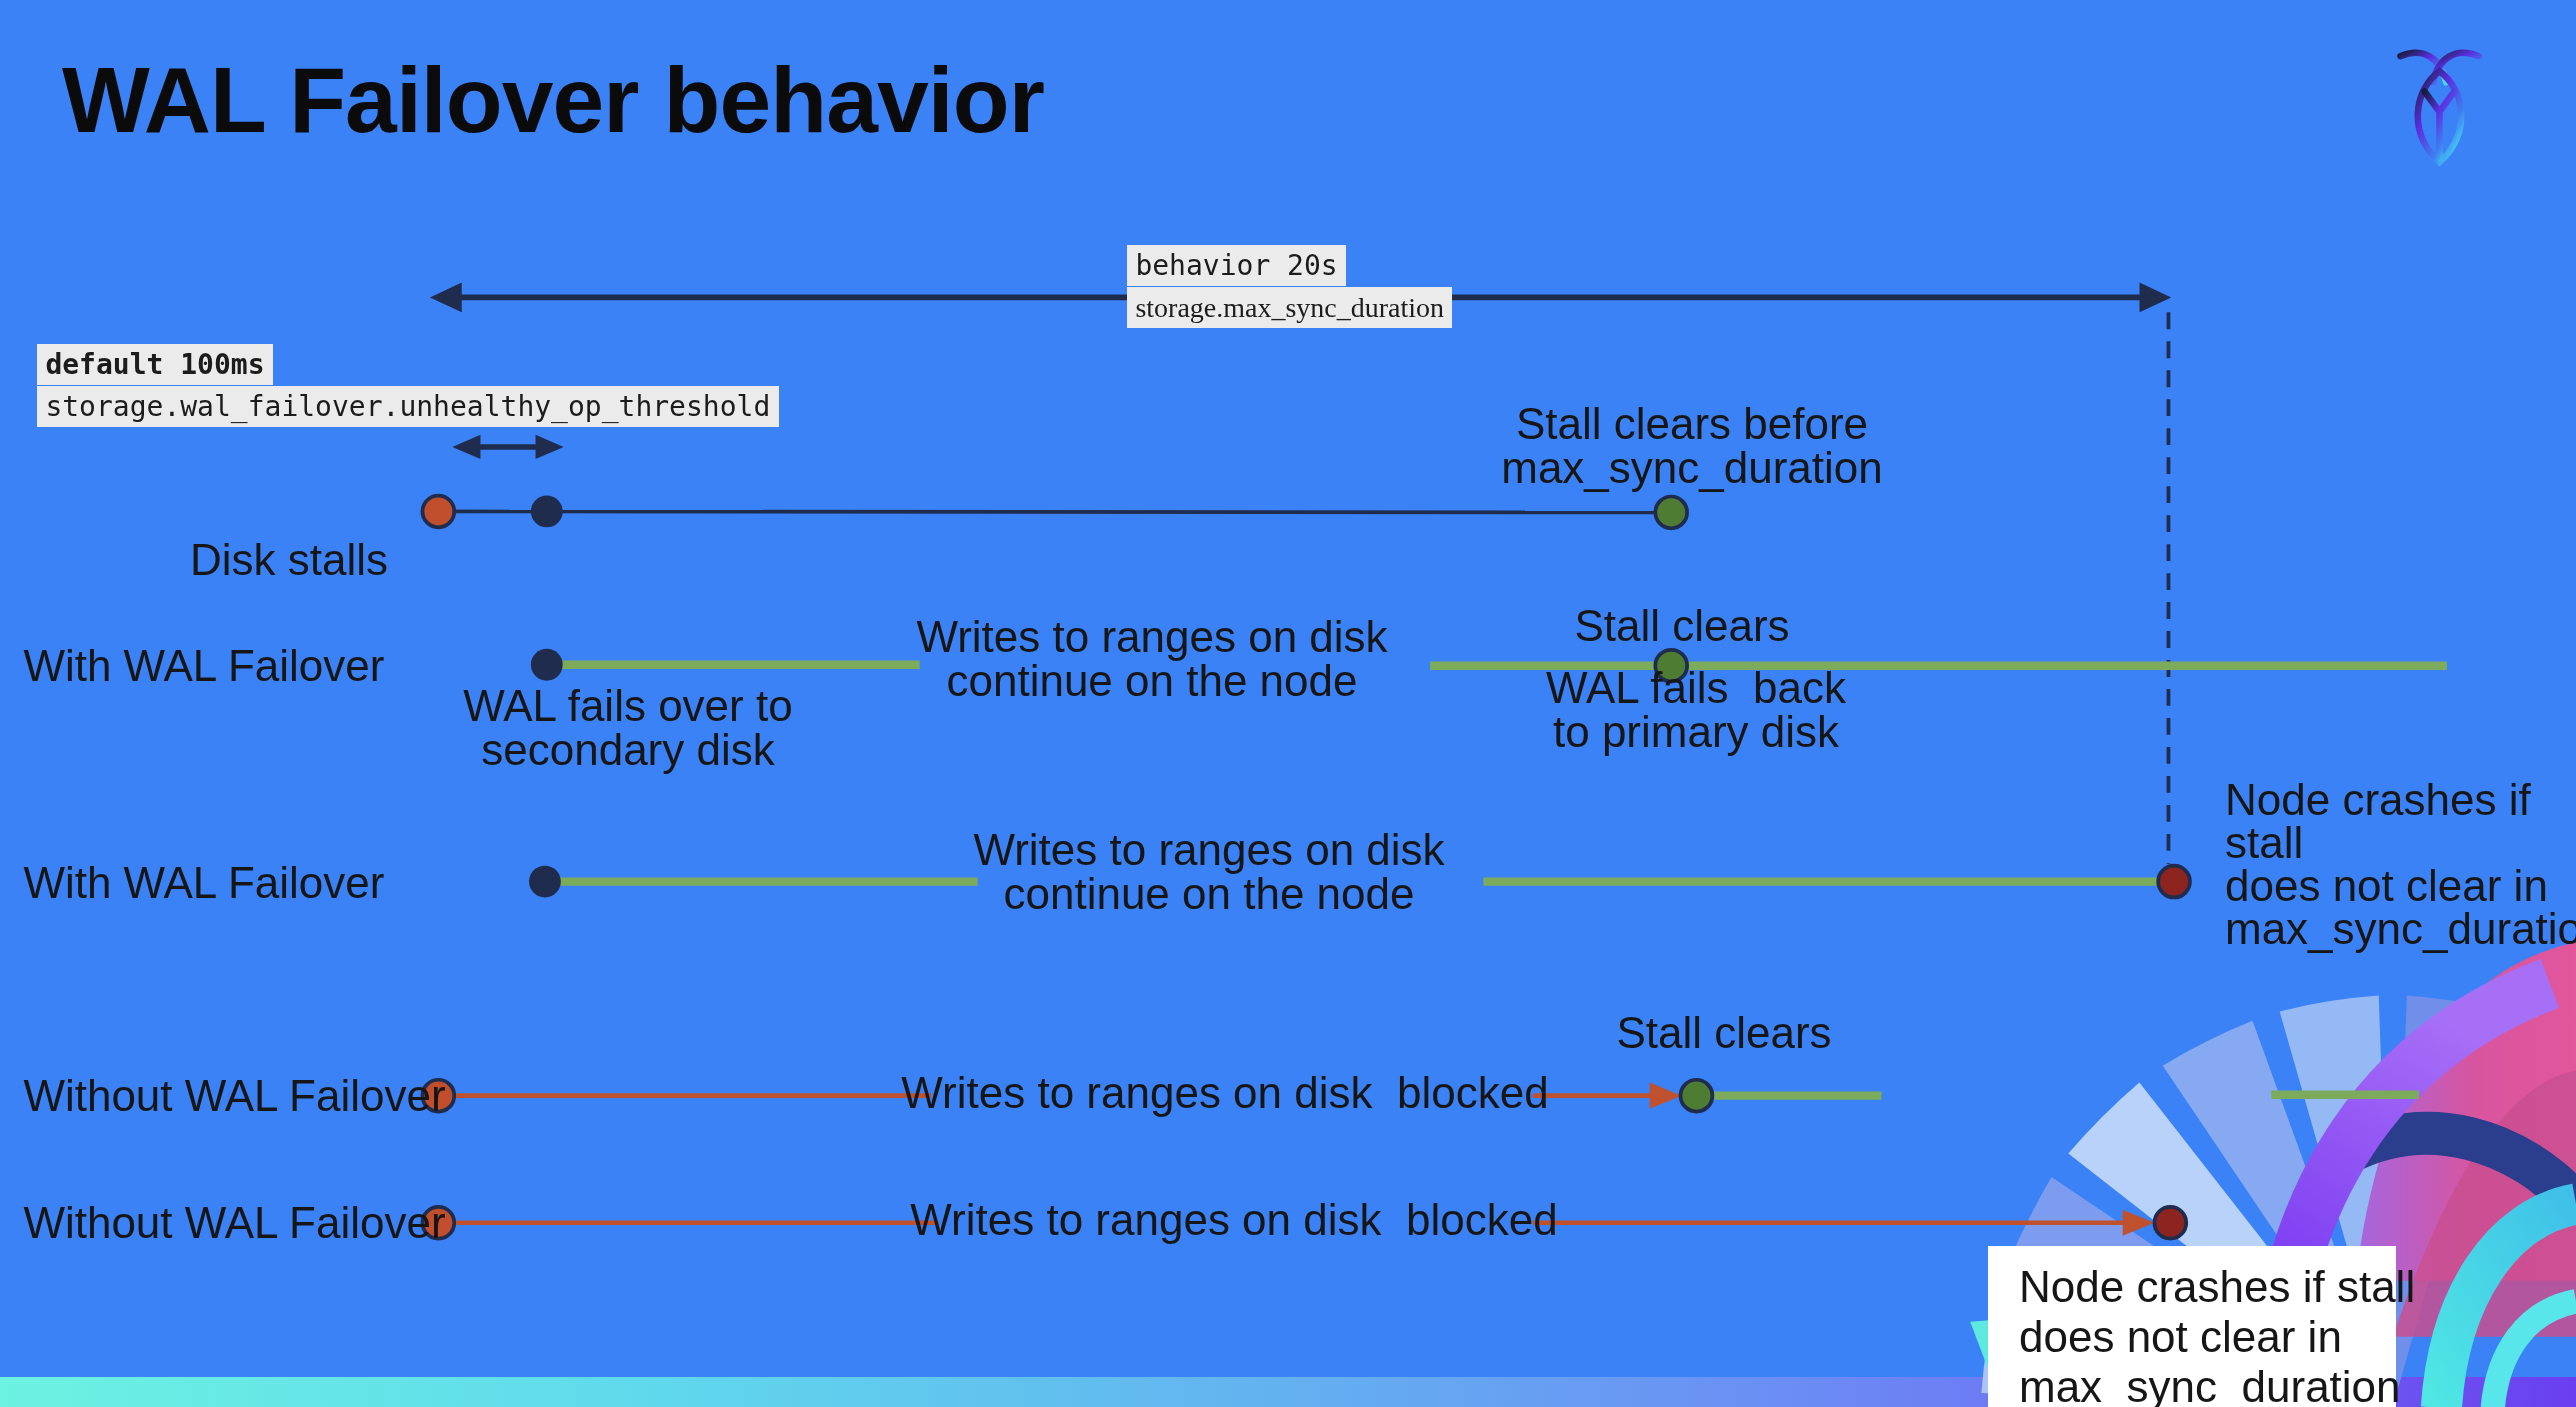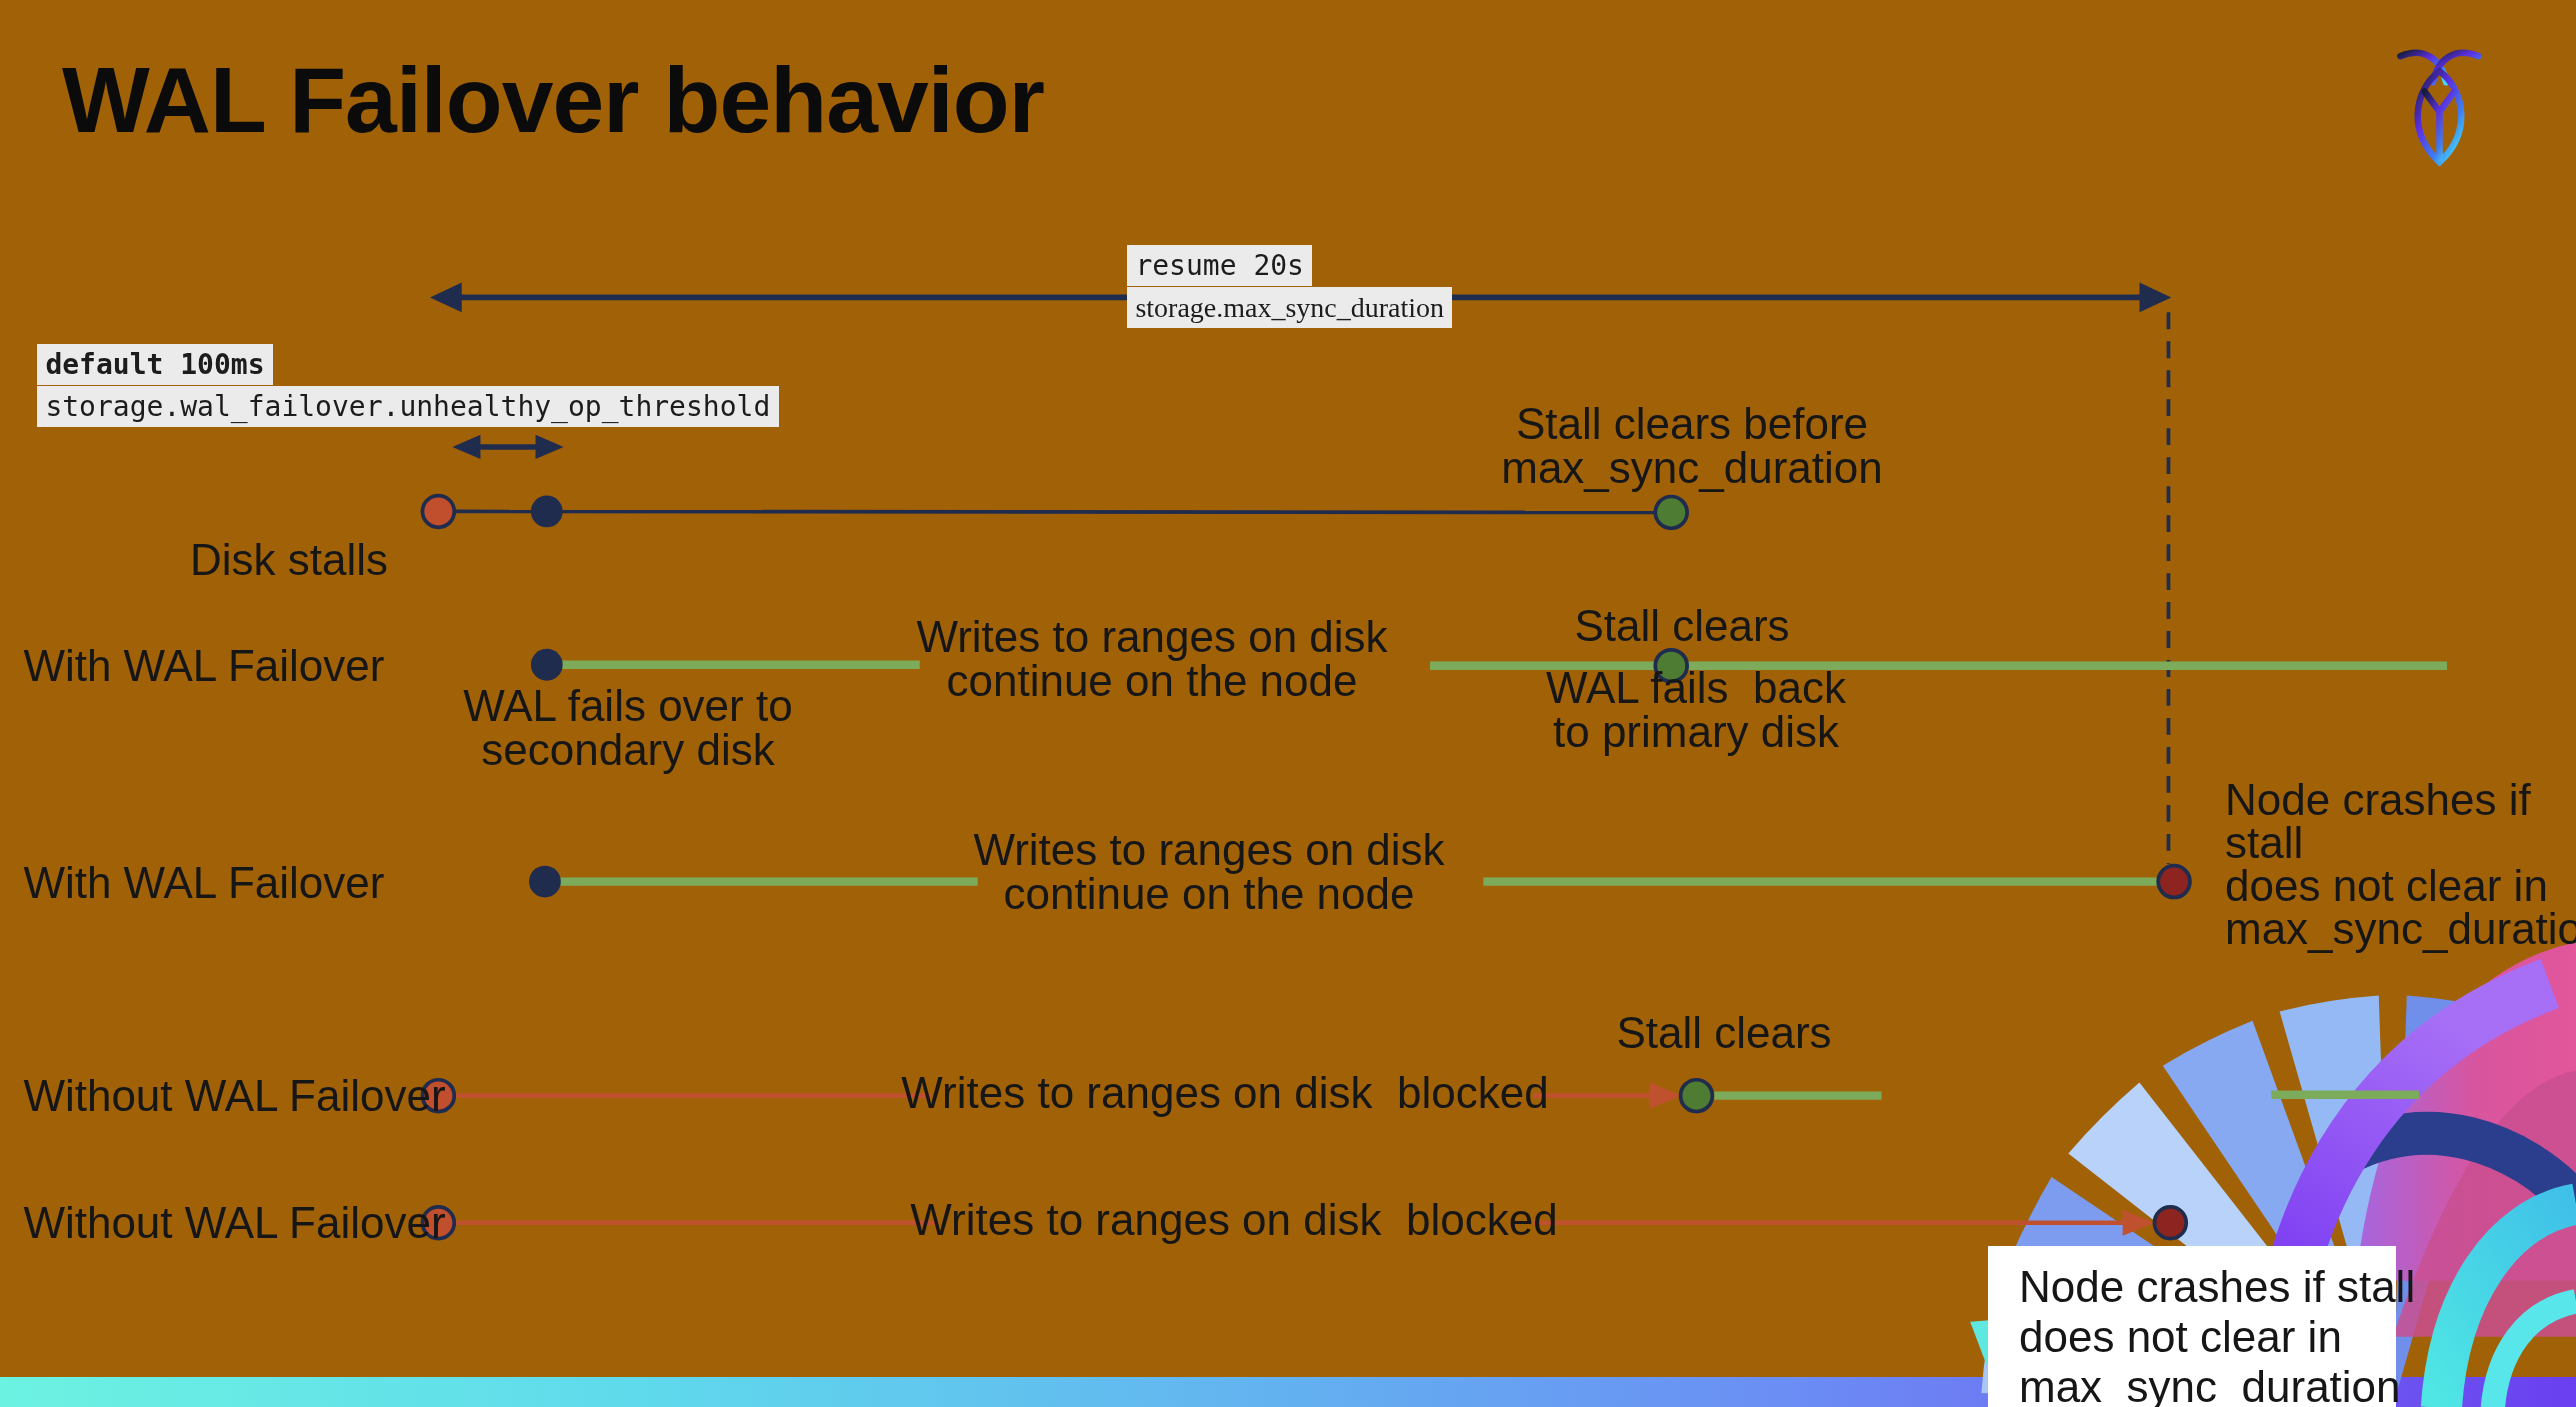--- a/index.html
+++ b/index.html
@@ -1,16 +1,16 @@
 <!DOCTYPE html>
 <html style="font-size:15px"><head>
 <meta charset="utf-8">
 <style>
   html,body{margin:0;padding:0;background:#fff;}
-  .slide{position:relative;width:2576px;height:1408px;background:#a16207;overflow:hidden;
+  .slide{position:relative;width:2576px;height:1408px;background:#3b82f6;overflow:hidden;
          font-family:"Liberation Sans","DejaVu Sans",sans-serif;color:#161616;}
   .txt{position:absolute;font-size:44px;line-height:44px;white-space:pre-wrap;color:#161616;z-index:40;}
   .ctr{transform:translateX(-50%);text-align:center;}
   .rgt{text-align:right;}
   .title{position:absolute;left:62px;top:49px;font-size:93px;line-height:103px;font-weight:700;
          letter-spacing:-0.9px;color:#0b0b0b;z-index:40;}
   .code{position:absolute;font-family:"DejaVu Sans Mono","Liberation Mono",monospace;
         font-size:28px;line-height:34px;background:#ebebeb;color:#1c1c1c;padding:3.7px 8.4px;
         white-space:pre;z-index:40;}
   .layer{position:absolute;left:0;top:0;z-index:30;pointer-events:none;}
@@ -113,21 +113,21 @@
       <line x1="486" y1="1308" x2="1004" y2="1308" stroke="#c0512f" stroke-width="5"></line>
       <line x1="1640" y1="1308" x2="2272" y2="1308" stroke="#c0512f" stroke-width="5"></line>
       <polygon points="2305,1308 2271,1294 2271,1322" fill="#c0512f"></polygon>
       <circle cx="469" cy="1308" r="17" fill="#c14e2c" stroke="#1f2c4e" stroke-width="4"></circle>
       <circle cx="2322" cy="1308" r="17" fill="#8e2420" stroke="#1f2c4e" stroke-width="4"></circle>
     </g>
   </svg>
 
   <div class="title">WAL Failover behavior</div>
 
-  <div class="code" style="left:1127px;top:245px;">resume 20s</div>
+  <div class="code" style="left:1127px;top:245px;">behavior 20s</div>
   <div class="code" style="left:1127px;top:287px;font-family:Liberation Serif, serif;">storage.max_sync_duration</div>
 
   <div class="code" style="left:37px;top:344px;font-weight:bold;">default 100ms</div>
   <div class="code" style="left:37px;top:386px;">storage.wal_failover.unhealthy_op_threshold</div>
 
   <div class="txt rgt" style="left:140px;top:490px;width:248px;margin-top:48px;">Disk stalls</div>
   <div class="txt ctr" style="left:1692px;top:402px;">Stall clears before
 max_sync_duration</div>
 
   <div class="txt" style="left:23.4px;top:644px;">With WAL Failover</div>

